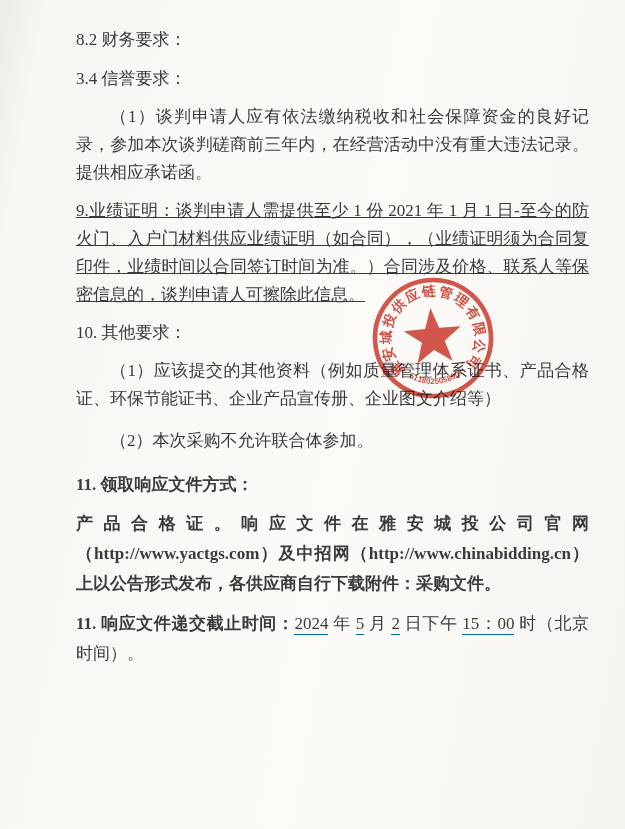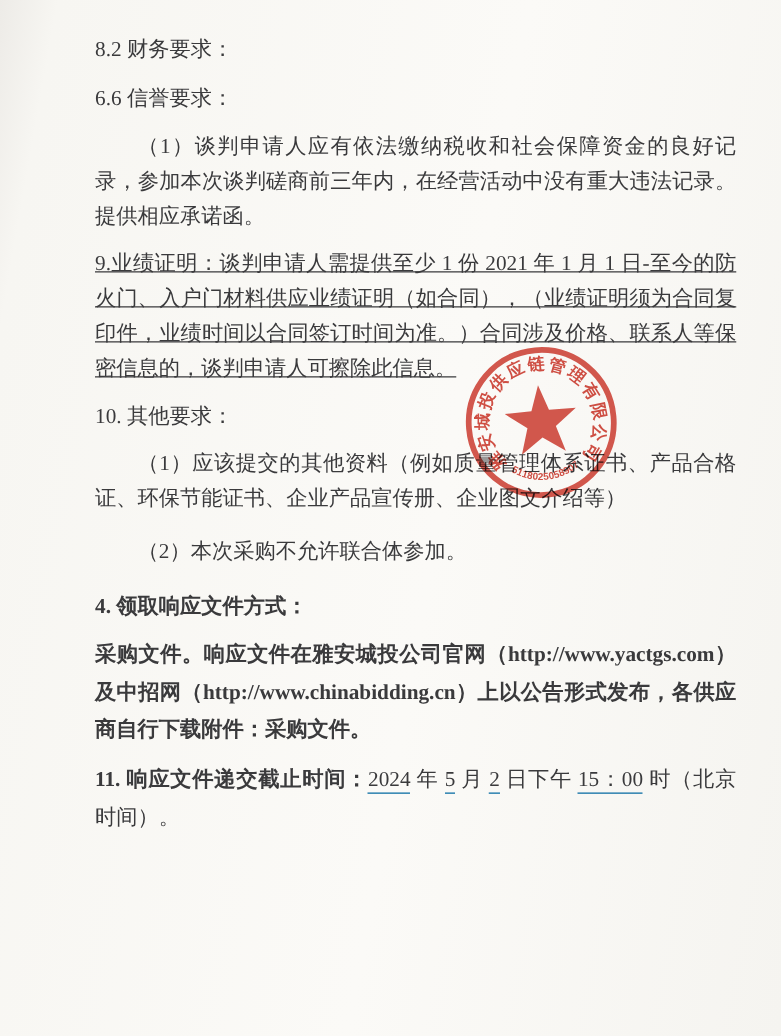--- a/index.html
+++ b/index.html
@@ -43,28 +43,28 @@
   .seal text{
     font-family:"Liberation Sans","DejaVu Sans",sans-serif;
     font-weight:bold;fill:#cd372b;
   }
 </style>
 </head>
 <body>
 
 <div class="doc">
     <div class="para"><span>8.2 财务要求：</span></div>
-    <div class="para"><span>6.6 信誉要求：</span></div>
+    <div class="para"><span>3.4 信誉要求：</span></div>
     <div class="para indent"><span>（1）谈判申请人应有依法缴纳税收和社会保障资金的良好记录，参加本次谈判磋商前三年内，在经营活动中没有重大违法记录。提供相应承诺函。</span></div>
     <div class="para"><span>9.业绩证明：谈判申请人需提供至少 1 份 2021 年 1 月 1 日-至今的防火门、入户门材料供应业绩证明（如合同），（业绩证明须为合同复印件，业绩时间以合同签订时间为准。）合同涉及价格、联系人等保密信息的，谈判申请人可擦除此信息。</span></div>
     <div class="para"><span>10. 其他要求：</span></div>
     <div class="para indent"><span>（1）应该提交的其他资料（例如质量管理体系证书、产品合格证、环保节能证书、企业产品宣传册、企业图文介绍等）</span></div>
     <div class="para indent"><span>（2）本次采购不允许联合体参加。</span></div>
-    <div class="para"><span class="bold">4. 领取响应文件方式：</span></div>
-    <div class="para"><span class="bold">采购文件。</span><span class="bold">响应文件在雅安城投公司官网（http://www.yactgs.com）及中招网（http://www.chinabidding.cn）上以公告形式发布，各供应商自行下载附件：采购文件。</span></div>
+    <div class="para"><span class="bold">11. 领取响应文件方式：</span></div>
+    <div class="para"><span class="bold">产品合格证。</span><span class="bold">响应文件在雅安城投公司官网（http://www.yactgs.com）及中招网（http://www.chinabidding.cn）上以公告形式发布，各供应商自行下载附件：采购文件。</span></div>
     <div class="para"><span class="bold">11. 响应文件递交截止时间：</span><span class="underline">2024</span><span> 年 </span><span class="underline">5</span><span> 月 </span><span class="underline">2</span><span> 日下午 </span><span class="underline">15：00</span><span> 时（北京时间）。</span></div>
   </div>
 
 <div class="seal">
   <svg viewBox="-71 -71 142 142">
     <circle cx="0" cy="0" r="58" fill="none" stroke="#cd372b" stroke-width="4.6" opacity="0.95"></circle>
     <polygon fill="#cd372b" opacity="0.95" points="0,-30 7.05,-9.71 28.53,-9.27 11.41,3.71 17.63,24.27 0,12 -17.63,24.27 -11.41,3.71 -28.53,-9.27 -7.05,-9.71"></polygon>
     <g id="seal-company-arc" font-size="13.5">
         <text transform="rotate(-126) translate(0,-42.5)" text-anchor="middle">雅</text>
         <text transform="rotate(-105) translate(0,-42.5)" text-anchor="middle">安</text>

